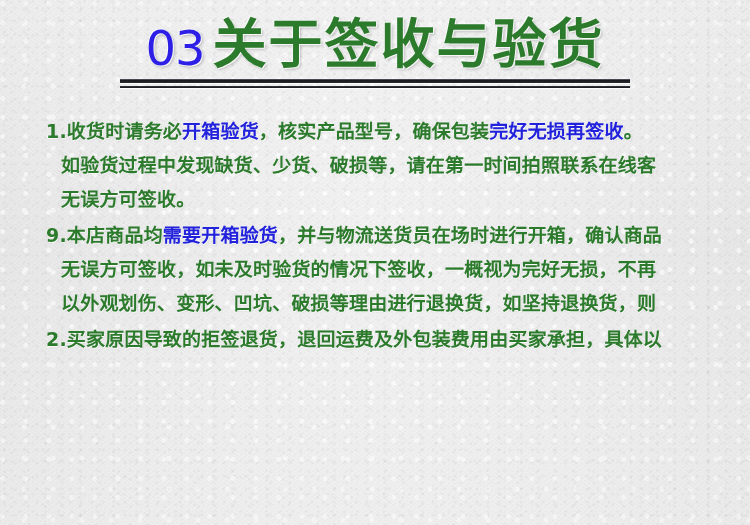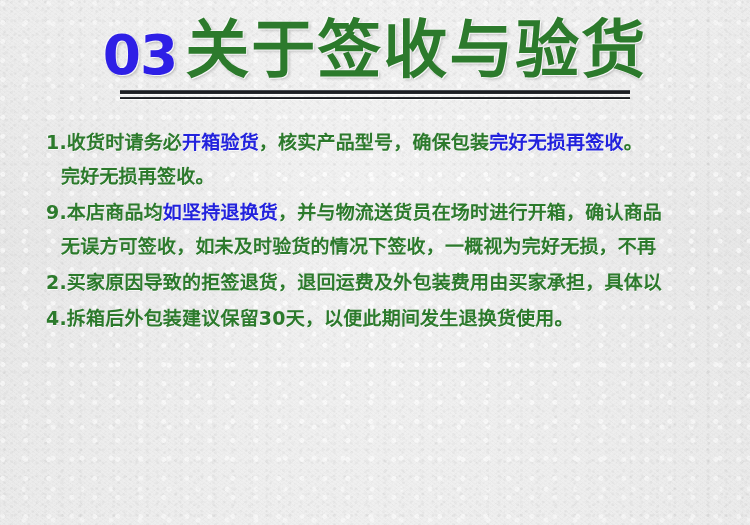--- a/index.html
+++ b/index.html
@@ -64,33 +64,33 @@
   }
   .title-line {
     display: block;
     white-space: nowrap;
     line-height: 1;
     font-weight: bold;
     letter-spacing: 0px;
   }
   .title-num {
     font-family: "DejaVu Sans", "Liberation Sans", sans-serif;
-    font-size: 55px;
-    font-weight: 700;
+    font-size: 48px;
+    font-weight: 400;
     color: #2e1fe6;
     letter-spacing: -1px;
     text-shadow:
        1px 1px 0 rgba(255,255,255,0.85),
       -1px -1px 0 rgba(255,255,255,0.55),
        2px 2px 3px rgba(0,0,0,0.22);
     vertical-align: -2px;
   }
   .title-text {
     font-family: "DejaVu Sans", "Liberation Sans", sans-serif;
-    font-size: 64px;
+    font-size: 54px;
     font-weight: 900;
     color: #2c7a2c;
     margin-left: 8px;
     letter-spacing: 2px;
     text-shadow:
        1px 1px 0 rgba(255,255,255,0.85),
       -1px -1px 0 rgba(255,255,255,0.5),
        2px 2px 3px rgba(0,0,0,0.20);
   }
 
@@ -156,27 +156,26 @@
   </div>
 
   <div id="divider">
     <div class="rule-thick"></div>
     <div class="rule-thin"></div>
   </div>
 
   <div id="list">
       <div class="item">
         <span class="line"><span class="">1.收货时请务必</span><span class="hl">开箱验货</span><span class="">，核实产品型号，确保包装</span><span class="hl">完好无损再签收</span><span class="">。</span></span>
-        <span class="line indent"><span class="">完好无损再签收。</span></span>
+        <span class="line indent"><span class="">如验货过程中发现缺货、少货、破损等，请在第一时间拍照联系在线客</span></span>
+        <span class="line indent"><span class="">无误方可签收。</span></span>
       </div>
       <div class="item">
-        <span class="line"><span class="">9.本店商品均</span><span class="hl">如坚持退换货</span><span class="">，并与物流送货员在场时进行开箱，确认商品</span></span>
+        <span class="line"><span class="">9.本店商品均</span><span class="hl">需要开箱验货</span><span class="">，并与物流送货员在场时进行开箱，确认商品</span></span>
         <span class="line indent"><span class="">无误方可签收，如未及时验货的情况下签收，一概视为完好无损，不再</span></span>
+        <span class="line indent"><span class="">以外观划伤、变形、凹坑、破损等理由进行退换货，如坚持退换货，则</span></span>
       </div>
       <div class="item">
         <span class="line"><span class="">2.买家原因导致的拒签退货，退回运费及外包装费用由买家承担，具体以</span></span>
-      </div>
-      <div class="item">
-        <span class="line"><span class="">4.拆箱后外包装建议保留30天，以便此期间发生退换货使用。</span></span>
       </div>
     </div>
 
 </div>
 
 </body></html>

